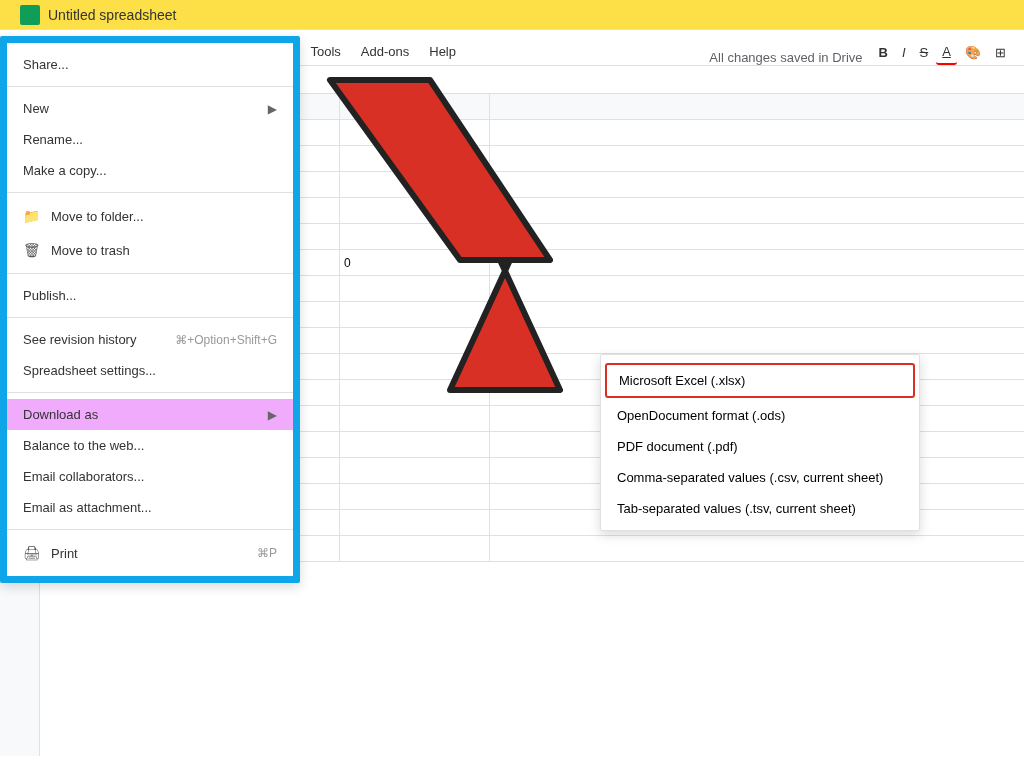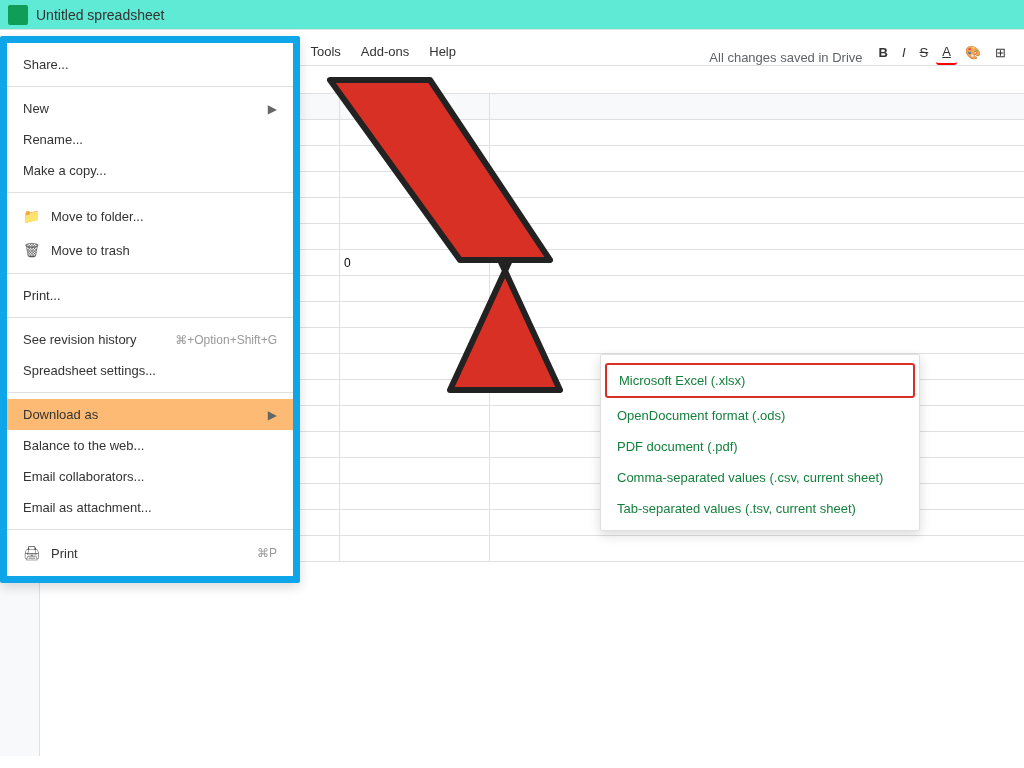--- a/index.html
+++ b/index.html
@@ -9,24 +9,24 @@
       background: #fff;
       width: 1024px;
       height: 768px;
       overflow: hidden;
       position: relative;
     }
 
     
     .title-bar {
       height: 30px;
-      background: #5eead4;
-      display: flex;
-      align-items: center;
-      padding: 0 8px;
+      background: #fde047;
+      display: flex;
+      align-items: center;
+      padding: 0 20px;
       border-bottom: 1px solid #e0e0e0;
     }
     .title-bar-logo {
       width: 20px;
       height: 20px;
       background: #0f9d58;
       border-radius: 2px;
       margin-right: 8px;
       flex-shrink: 0;
     }
@@ -202,21 +202,21 @@
       border: 1px solid #e0e0e0;
       box-shadow: 0 4px 12px rgba(0,0,0,0.15);
       width: 320px;
       border-radius: 2px;
       padding: 6px 0;
     }
     .submenu-item {
       padding: 8px 16px;
       cursor: pointer;
       font-size: 13px;
-      color: #15803d;
+      color: #000000;
     }
 
     
     .arrow-overlay {
       position: absolute;
       top: 60px;
       left: 270px;
       width: 350px;
       height: 350px;
       pointer-events: none;
@@ -445,32 +445,32 @@
         </div>
       </div>
       <div class="dd-item">
         <div class="dd-item-left">
           <span class="dd-icon">🗑</span>
           <span>Move to trash</span>
         </div>
       </div>
       <div class="dd-separator"></div>
       <div class="dd-item">
-        <span>Print...</span>
+        <span>Publish...</span>
       </div>
       <div class="dd-separator"></div>
       <div class="dd-item">
         <span>See revision history</span>
         <span class="dd-shortcut">⌘+Option+Shift+G</span>
       </div>
       <div class="dd-item">
         <span>Spreadsheet settings...</span>
       </div>
       <div class="dd-separator"></div>
-      <div class="dd-item highlighted" style="background:#fdba74;">
+      <div class="dd-item highlighted" style="background:#f0abfc;">
         <span>Download as</span>
         <span class="dd-arrow">▶</span>
       </div>
       <div class="dd-item">
         <span>Balance to the web...</span>
       </div>
       <div class="dd-item">
         <span>Email collaborators...</span>
       </div>
       <div class="dd-item">

